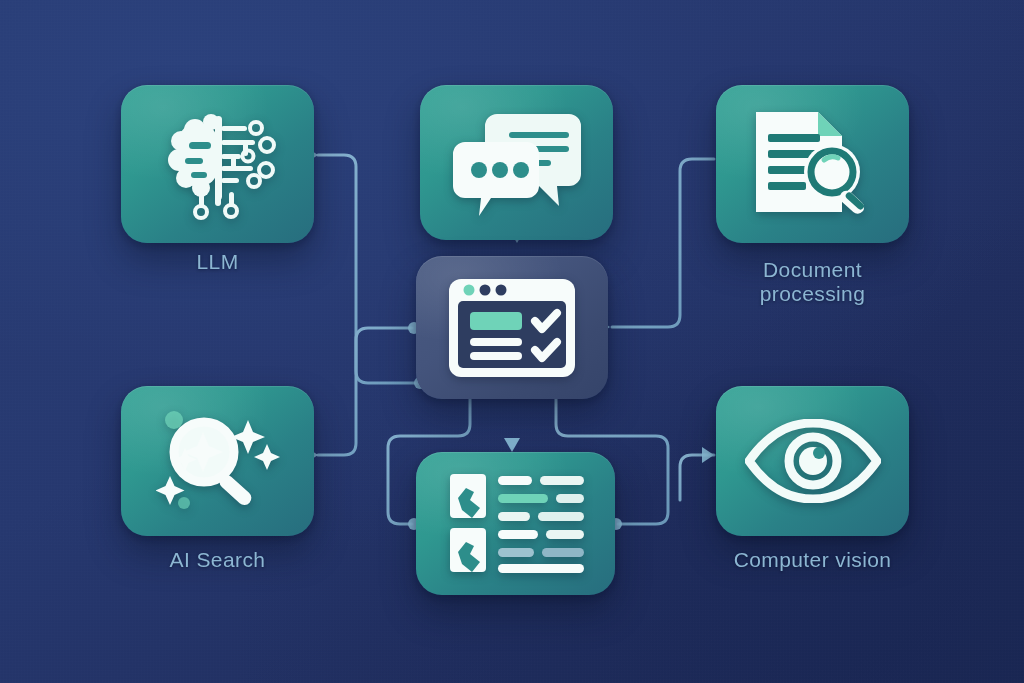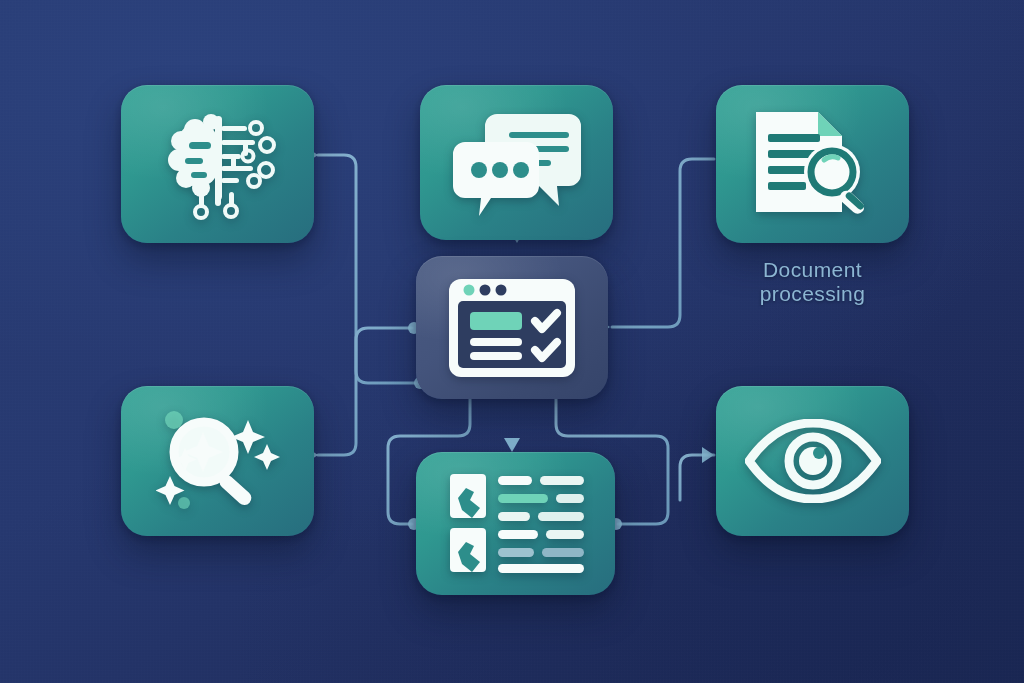--- a/index.html
+++ b/index.html
@@ -158,20 +158,21 @@
 
           <rect x="40" y="84" width="5" height="16" rx="2.5"></rect>
           <circle cx="42" cy="104" r="6" fill="none" stroke="#f0faf8" stroke-width="4"></circle>
           <rect x="70" y="84" width="5" height="14" rx="2.5"></rect>
           <circle cx="72" cy="103" r="6" fill="none" stroke="#f0faf8" stroke-width="4"></circle>
           <rect x="56" y="84" width="6" height="14" rx="3"></rect>
         </g>
       </svg>
     </div>
   </div>
+  <div class="label" style="left:121px; top:250px; width:193px;">LLM</div>
 
   <div class="node" style="left:420px; top:85px; width:193px; height:155px;">
     <div class="tile"></div>
     <div class="glyph">
       <svg width="128" height="110" viewBox="0 0 128 110">
         <g>
           <path d="M44,6 h72 a12,12 0 0 1 12,12 v48 a12,12 0 0 1 -12,12 h-12 l2,20 l-20,-20 h-42
                    a12,12 0 0 1 -12,-12 v-48 a12,12 0 0 1 12,-12 z" fill="#eef9f6"></path>
           <rect x="56" y="24" width="60" height="6" rx="3" fill="#2d8e8b"></rect>
           <rect x="56" y="38" width="60" height="6" rx="3" fill="#2d8e8b"></rect>
@@ -239,20 +240,21 @@
           <rect x="70" y="66" width="38" height="14" rx="7" transform="rotate(42 70 66)" fill="#f7fcfb"></rect>
           <path d="M47,26 l6,14 l14,6 l-14,6 l-6,14 l-6,-14 l-14,-6 l14,-6 z" fill="#f7fcfb"></path>
           <path d="M29,42 l3.5,8 l8,3.5 l-8,3.5 l-3.5,8 l-3.5,-8 l-8,-3.5 l8,-3.5 z" fill="#f7fcfb"></path>
           <path d="M92,14 l5,12 l12,5 l-12,5 l-5,12 l-5,-12 l-12,-5 l12,-5 z" fill="#f7fcfb"></path>
           <path d="M111,38 l4,9 l9,4 l-9,4 l-4,9 l-4,-9 l-9,-4 l9,-4 z" fill="#f7fcfb"></path>
           <path d="M14,70 l4.5,10 l10,4.5 l-10,4.5 l-4.5,10 l-4.5,-10 l-10,-4.5 l10,-4.5 z" fill="#f7fcfb"></path>
         </g>
       </svg>
     </div>
   </div>
+  <div class="label" style="left:110px; top:548px; width:215px;">AI Search</div>
 
   <div class="node" style="left:416px; top:452px; width:199px; height:143px;">
     <div class="tile"></div>
     <div class="glyph">
       <svg width="136" height="104" viewBox="0 0 136 104">
         <g>
           <rect x="2" y="2" width="36" height="44" rx="4" fill="#f7fcfb"></rect>
           <path d="M10,26 l8,-10 l8,4 l-4,8 l10,8 l-8,10 l-10,-8 z" fill="#2d8e8b"></path>
           <rect x="2" y="56" width="36" height="44" rx="4" fill="#f7fcfb"></rect>
           <path d="M10,80 l8,-10 l8,4 l-4,8 l10,8 l-8,10 l-10,-8 z" fill="#2d8e8b"></path>
@@ -276,14 +278,15 @@
     <div class="tile"></div>
     <div class="glyph">
       <svg width="136" height="84" viewBox="0 0 136 84">
         <path d="M4,42 C28,8 52,4 68,4 C84,4 108,8 132,42 C108,76 84,80 68,80 C52,80 28,76 4,42 Z" fill="none" stroke="#f2fbf9" stroke-width="9" stroke-linejoin="round"></path>
         <circle cx="68" cy="42" r="24" fill="none" stroke="#f2fbf9" stroke-width="9"></circle>
         <circle cx="68" cy="42" r="14" fill="#f2fbf9"></circle>
         <circle cx="74" cy="34" r="6" fill="#2d8e8b"></circle>
       </svg>
     </div>
   </div>
+  <div class="label" style="left:700px; top:548px; width:225px;">Computer vision</div>
 
 </div>
 
 </body></html>

